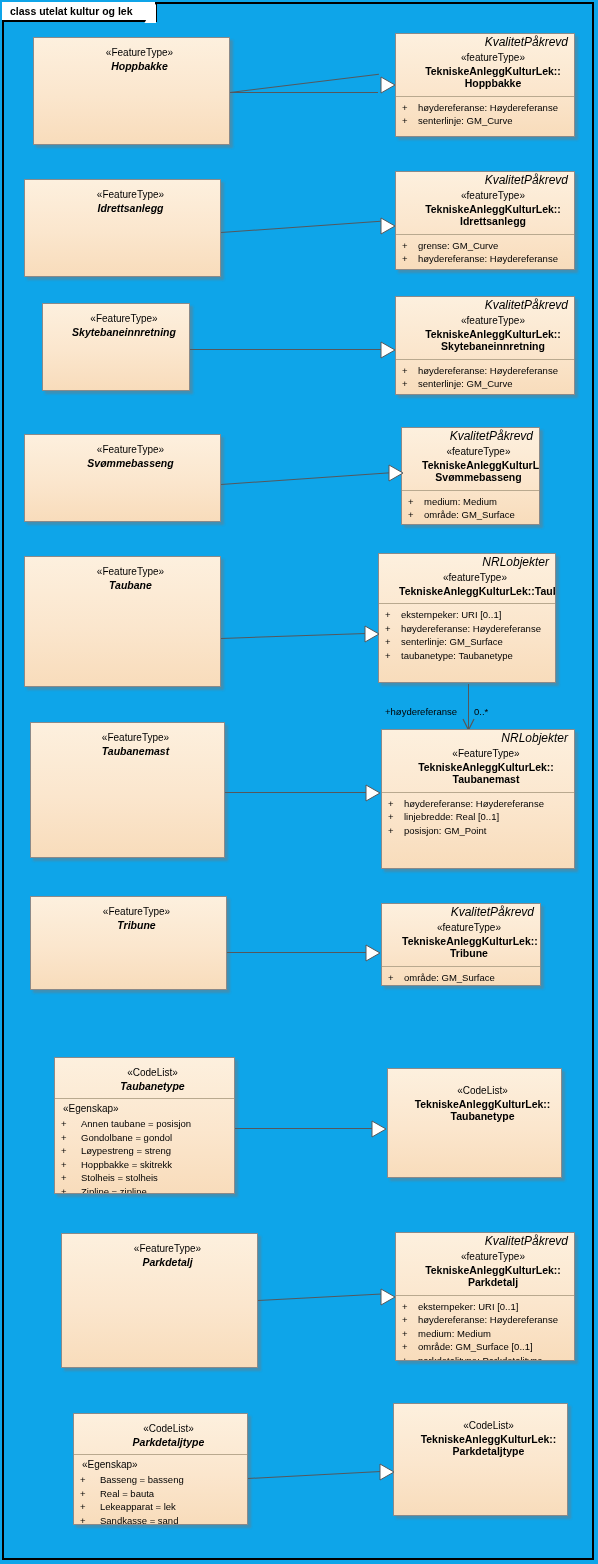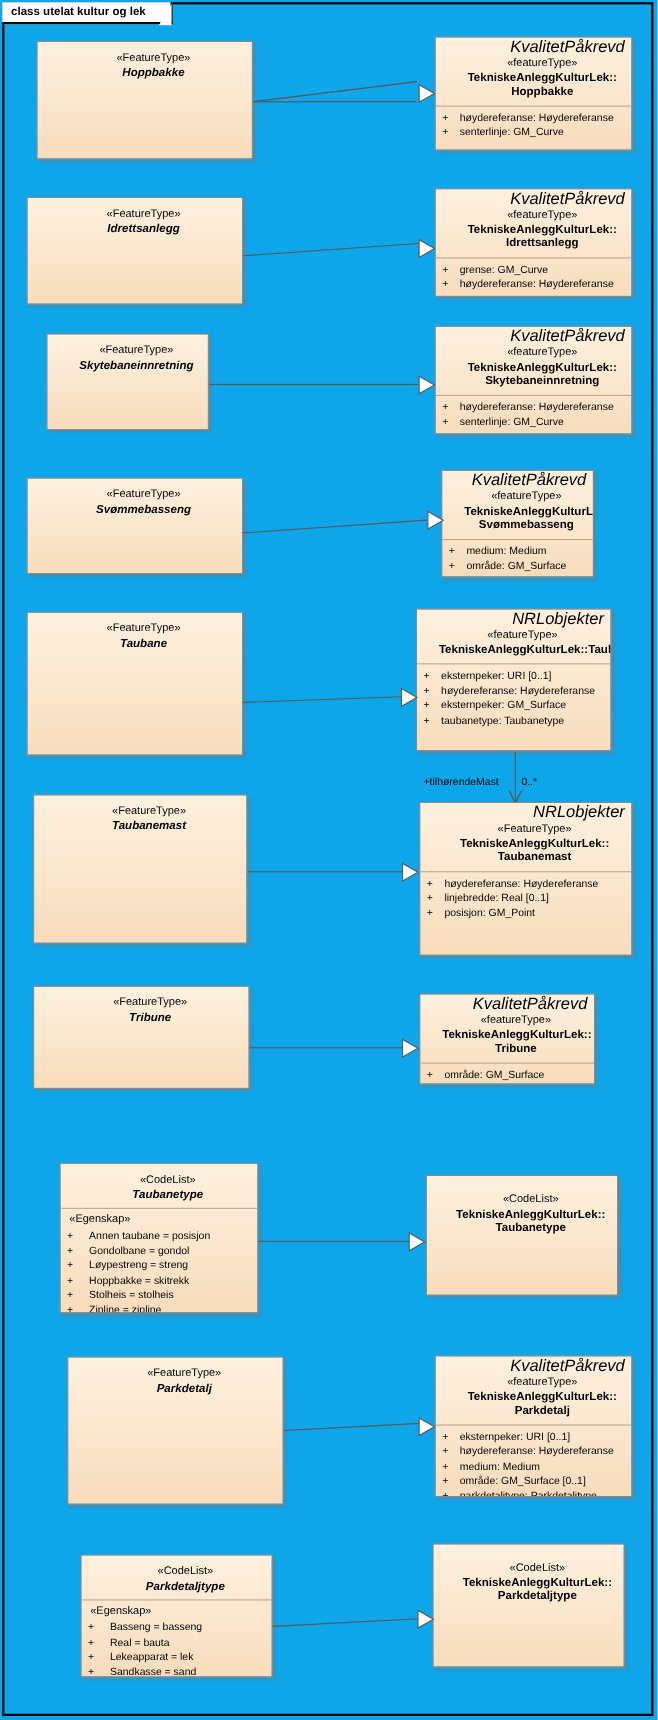--- a/index.html
+++ b/index.html
@@ -89,21 +89,21 @@
     box-sizing: border-box;
     border: 1px solid #8a8a8a;
     background: linear-gradient(to bottom, #fdf0de 0%, #fbe6cd 55%, #f8dcbb 100%);
     box-shadow: 3px 3px 2px rgba(120,120,120,0.45);
     color: #000000;
     overflow: hidden;
   }
   .uml .tag-line {
     text-align: right;
     font-style: italic;
-    font-size: 15px;
+    font-size: 12px;
     padding: 3px 6px 0 20px;
     line-height: 11px;
     white-space: nowrap;
   }
   .uml .head {
     text-align: center;
     padding: 4px 4px 6px 20px;
     line-height: 12.5px;
   }
   .uml .head.pad-top {
@@ -355,21 +355,21 @@
       <div class="attr">
         <span class="vis">+</span>
         <span class="txt">eksternpeker: URI [0..1]</span>
       </div>
       <div class="attr">
         <span class="vis">+</span>
         <span class="txt">høydereferanse: Høydereferanse</span>
       </div>
       <div class="attr">
         <span class="vis">+</span>
-        <span class="txt">eksternpeker: GM_Surface</span>
+        <span class="txt">senterlinje: GM_Surface</span>
       </div>
       <div class="attr">
         <span class="vis">+</span>
         <span class="txt">taubanetype: Taubanetype</span>
       </div>
     </div>
   </div>
 
   <div class="conn diag" style="left:221px; top:638px; width:145px; transform:rotate(-2deg);"></div>
   <div class="gen-arrow-wrap" style="left:364px; top:625px;">
@@ -377,21 +377,21 @@
         <polygon points="1,1 15,9 1,17" fill="#ffffff" stroke="#55585c" stroke-width="1"></polygon>
       </svg>
   </div>
 
   <div class="conn v" style="left:468px; top:684px; height:45px;"></div>
   <div class="assoc-arrow-wrap" style="left:462px; top:718px;">
     <svg width="13" height="13" viewBox="0 0 13 13">
         <polyline points="1,1 6.5,12 12,1" fill="none" stroke="#55585c" stroke-width="1.2"></polyline>
       </svg>
   </div>
-  <div class="assoc-label" style="left:385px; top:706px;">+tilhørendeMast</div>
+  <div class="assoc-label" style="left:385px; top:706px;">+høydereferanse</div>
   <div class="assoc-label" style="left:474px; top:706px;">0..*</div>
 
   <div class="uml" style="left:30px; top:722px; width:195px; height:136px;">
     <div class="head pad-top">
       <div class="stereo">«FeatureType»</div>
       <div class="cname italic">Taubanemast</div>
     </div>
   </div>
 
   <div class="uml" style="left:381px; top:729px; width:194px; height:140px;">

